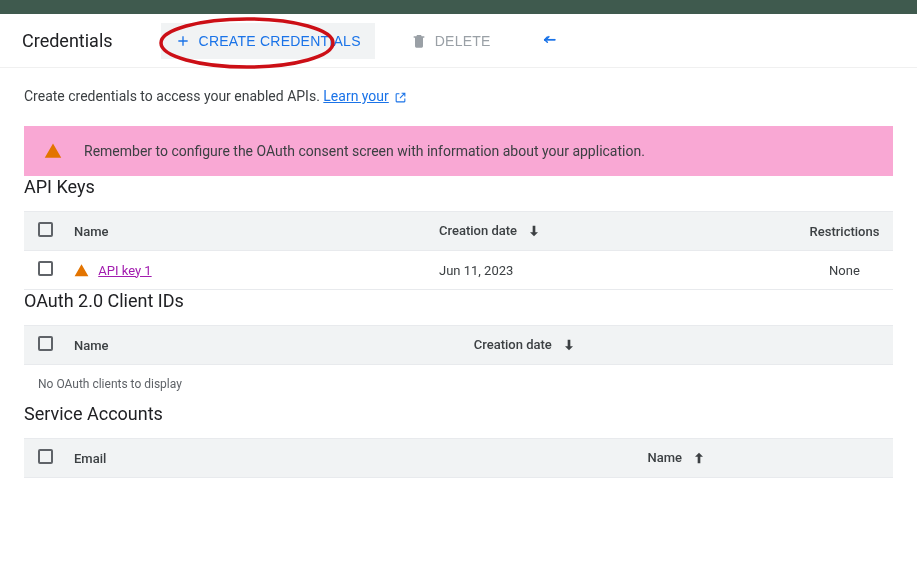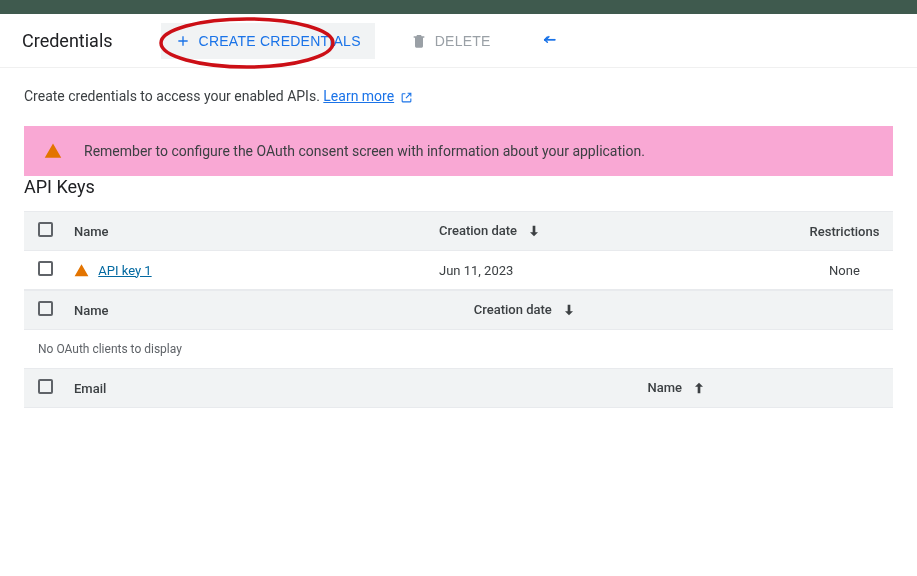--- a/index.html
+++ b/index.html
@@ -30,21 +30,21 @@
     .warn-tri { display: inline-flex; }
     
     .section { }
     .section h2 { font-size: 18px; font-weight: 400; color: #202124; margin-bottom: 14px; }
     
     table { width: 100%; border-collapse: collapse; font-size: 13px; }
     thead tr { background: #f1f3f4; border-top: 1px solid #e8eaed; border-bottom: 1px solid #e8eaed; }
     th { text-align: left; font-weight: 500; color: #3c4043; padding: 10px 8px; }
     tbody tr { border-bottom: 1px solid #e8eaed; }
     td { padding: 10px 8px; color: #3c4043; }
-    td.link a { color: #0369a1; text-decoration: underline; }
+    td.link a { color: #a21caf; text-decoration: underline; }
     .cb-cell { width: 42px; text-align: center; }
     .checkbox { width: 15px; height: 15px; border: 2px solid #5f6368; display: inline-block; border-radius: 2px; }
     .sort-arrow { display: inline-flex; vertical-align: middle; margin-left: 6px; }
     .empty { color: #5f6368; padding: 12px 14px; font-size: 12px; }
     .right { text-align: center; }
     .inline-warn { display: inline-flex; vertical-align: text-bottom; margin-right: 6px; }
     
     .col-name { width: 42%; }
     .col-date { width: 42%; }
     .col-restr { width: auto; }
@@ -91,21 +91,21 @@
   <div class="circle-annotation">
     <svg width="182" height="50">
       <ellipse cx="91" cy="25" rx="86" ry="24" fill="none" stroke="#cc0f16" stroke-width="3.5"></ellipse>
     </svg>
   </div>
 </div>
 
 <div class="content">
   <p class="intro">
     <span>Create credentials to access your enabled APIs. </span>
-    <a href="#"><span>Learn more</span></a>
+    <a href="#"><span>Learn your</span></a>
     <span class="ext-icon">
       <svg width="13" height="13" viewBox="0 0 24 24" fill="none" stroke="#1a73e8" stroke-width="2">
           <path d="M14 4h6v6M20 4l-9 9M20 14v5a1 1 0 0 1-1 1H5a1 1 0 0 1-1-1V6a1 1 0 0 1 1-1h5"></path>
         </svg>
     </span>
   </p>
 
   <div class="banner">
     <span class="warn-tri">
       <svg width="18" height="18" viewBox="0 0 24 24" fill="#e37400">
@@ -145,40 +145,42 @@
             <a href="#">API key 1</a>
           </td>
           <td>Jun 11, 2023</td>
           <td class="right">None</td>
         </tr>
       </tbody>
     </table>
   </div>
 
   <div class="section">
+    <h2>OAuth 2.0 Client IDs</h2>
     <table>
       <thead>
         <tr>
           <th class="cb-cell"><span class="checkbox"></span></th>
           <th style="width:46%">Name</th>
           <th>
             <span>Creation date</span>
             <span class="sort-arrow">
               <svg width="16" height="16" viewBox="0 0 24 24" fill="#3c4043">
                   <path d="M12 20l-6-6h4V4h4v10h4l-6 6z"></path>
                 </svg>
             </span>
           </th>
         </tr>
       </thead>
     </table>
     <div class="empty">No OAuth clients to display</div>
   </div>
 
   <div class="section">
+    <h2>Service Accounts</h2>
     <table>
       <thead>
         <tr>
           <th class="cb-cell"><span class="checkbox"></span></th>
           <th style="width:66%">Email</th>
           <th>
             <span>Name</span>
             <span class="sort-arrow">
               <svg width="16" height="16" viewBox="0 0 24 24" fill="#3c4043">
                   <path d="M12 4l6 6h-4v10h-4V10H6l6-6z"></path>

